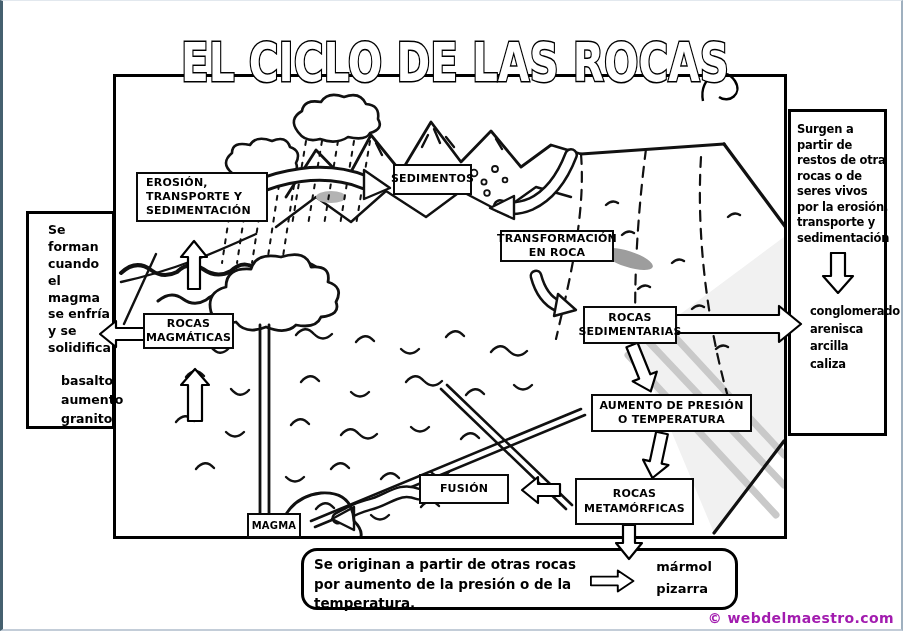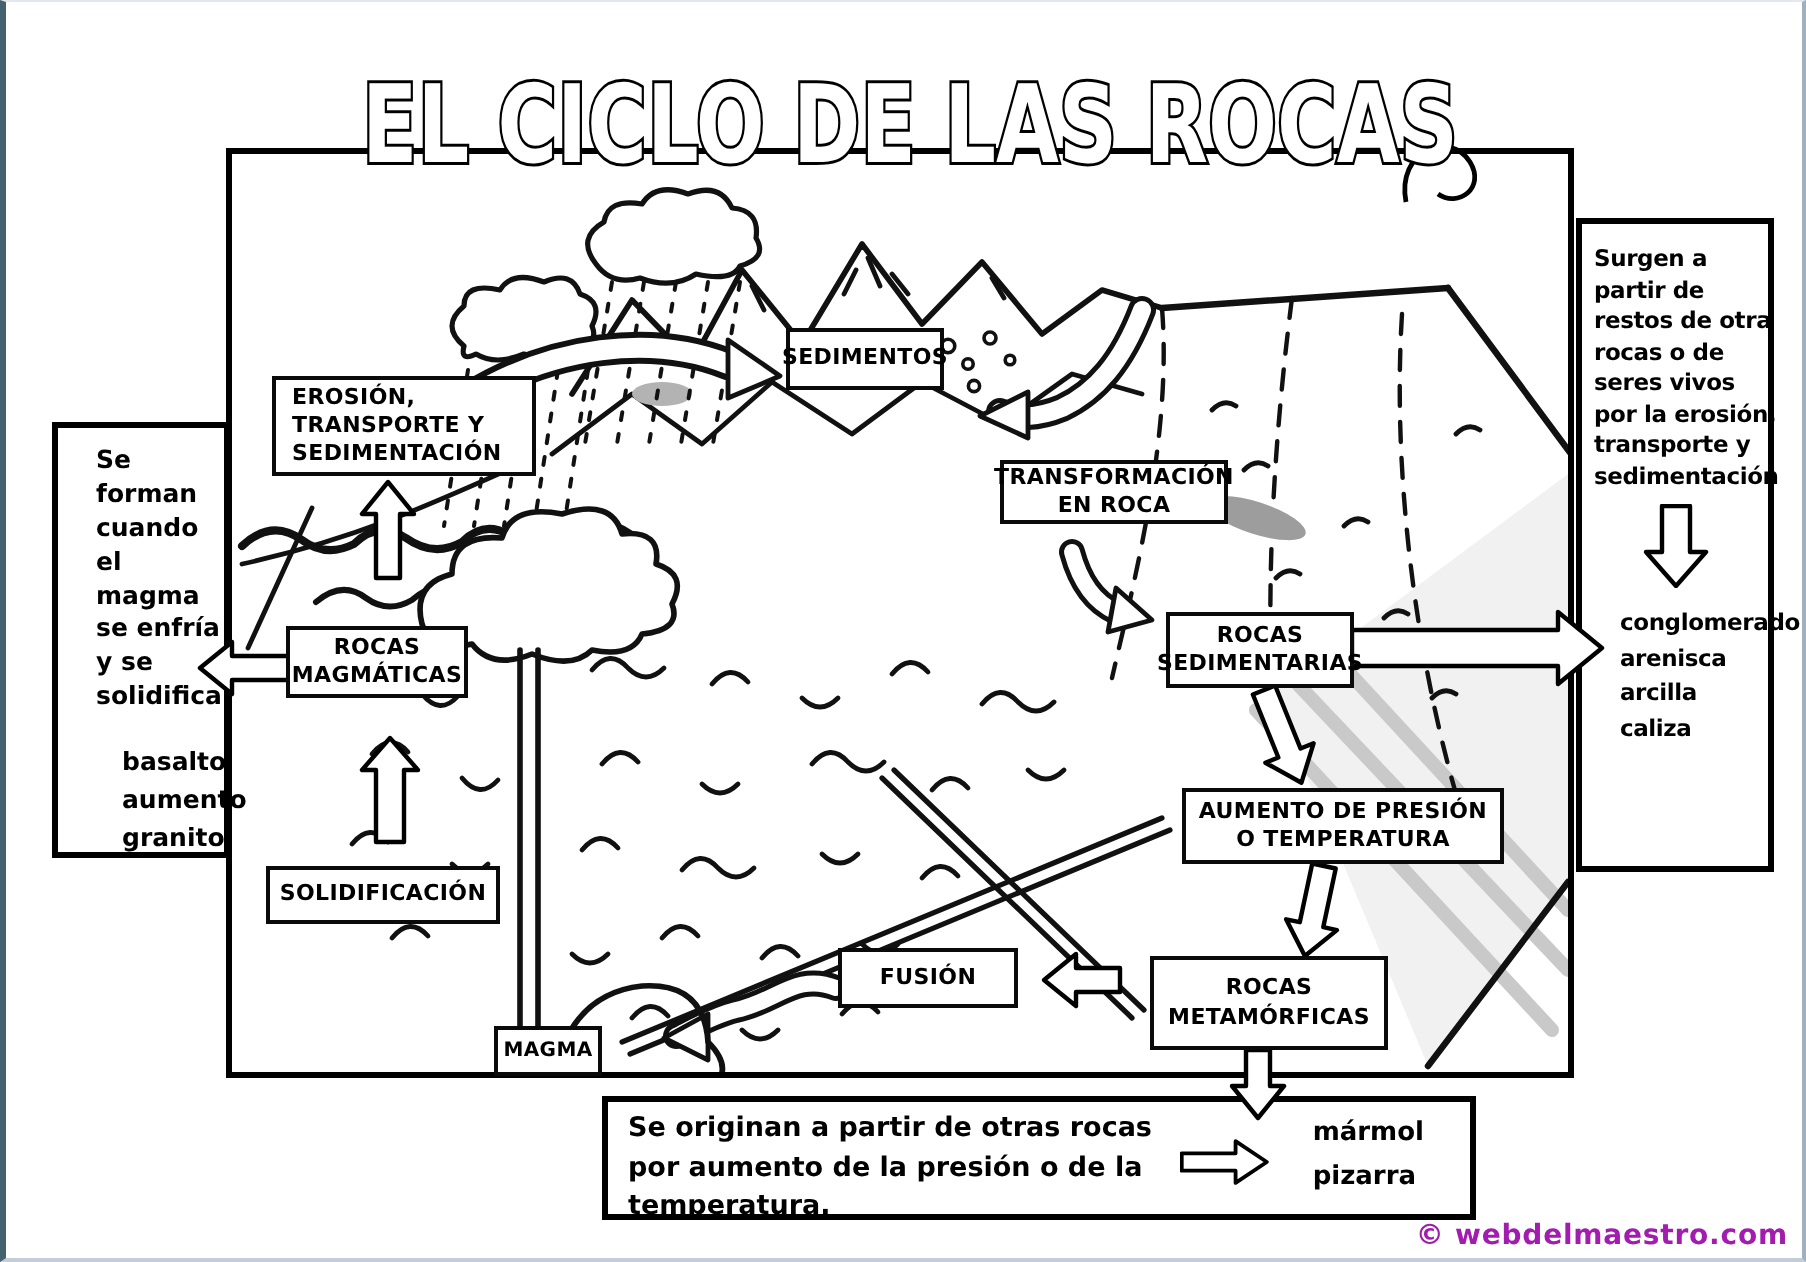--- a/index.html
+++ b/index.html
@@ -16,21 +16,21 @@
   }
   .scene{position:absolute;left:0;top:0;}
   .overlay{position:absolute;left:0;top:0;z-index:6;pointer-events:none;}
   .lbox{
     position:absolute;background:#fff;border:2px solid #0a0a0a;z-index:7;
     display:flex;align-items:center;justify-content:center;text-align:center;
     font-weight:bold;font-size:11px;line-height:1.3;letter-spacing:.2px;box-sizing:border-box;
     padding:2px 4px;
   }
   .lbox.left-align{justify-content:flex-start;text-align:left;padding-left:8px;}
-  #box-erosion{left:133px;top:187px;width:132px;height:50px;}
+  #box-erosion{left:133px;top:171px;width:132px;height:50px;}
   #box-sedimentos{left:390px;top:163px;width:79px;height:31px;}
   #box-transformacion{left:497px;top:229px;width:114px;height:32px;}
   #box-magmaticas{left:140px;top:312px;width:91px;height:36px;}
   #box-sedimentarias{left:580px;top:305px;width:94px;height:38px;}
   #box-aumento{left:588px;top:393px;width:161px;height:38px;}
   #box-solidificacion{left:130px;top:432px;width:117px;height:29px;}
   #box-fusion{left:416px;top:473px;width:90px;height:30px;}
   #box-metamorficas{left:572px;top:477px;width:119px;height:47px;}
   #box-magma{left:244px;top:512px;width:54px;height:25px;font-size:10px;}
   .panel{
@@ -38,21 +38,21 @@
     font-weight:bold;display:flex;flex-direction:column;align-items:center;
   }
   #panel-left{left:23px;top:210px;width:89px;height:218px;padding:8px 19px;font-size:12.5px;line-height:1.35;}
   #panel-right{left:785px;top:108px;width:99px;height:327px;padding:10px 6px;font-size:11.5px;line-height:1.35;letter-spacing:-.2px;}
   .panel .desc{align-self:flex-start;}
   .panel .examples{align-self:flex-start;margin-top:6px;}
   .panel .examples div{margin:2px 13px;}
   .panel svg{margin:6px 0 2px 0;}
   #panel-bottom{
     left:298px;top:547px;width:437px;height:62px;z-index:4;
-    flex-direction:row;justify-content:flex-start;align-items:center;padding:4px 10px;
+    flex-direction:row;justify-content:flex-start;align-items:center;padding:4px 10px;border-radius:16px;
   }
   #panel-bottom .desc{font-size:13.5px;line-height:1.45;width:318px;}
   #panel-bottom .examples{margin:0 0 0 8px;font-size:13px;line-height:1.5;}
   .copyright{
     position:absolute;right:7px;bottom:3px;z-index:9;
     color:#a21caf;font-weight:bold;font-size:14px;letter-spacing:.4px;
   }
 </style>
 </head>
 <body>
@@ -210,21 +210,20 @@
       <path d="M700,100 C695,74 722,64 732,80 C740,93 726,103 716,96" fill="none" stroke-width="2.4"></path>
     </g>
   </svg>
 
   <div class="lbox left-align" id="box-erosion">EROSIÓN, TRANSPORTE Y SEDIMENTACIÓN</div>
   <div class="lbox" id="box-sedimentos">SEDIMENTOS</div>
   <div class="lbox" id="box-transformacion">TRANSFORMACIÓN EN ROCA</div>
   <div class="lbox" id="box-sedimentarias">ROCAS SEDIMENTARIAS</div>
   <div class="lbox" id="box-magmaticas">ROCAS MAGMÁTICAS</div>
   <div class="lbox" id="box-aumento">AUMENTO DE PRESIÓN O TEMPERATURA</div>
-  <div class="lbox" id="box-solidificacion">SOLIDIFICACIÓN</div>
   <div class="lbox" id="box-fusion">FUSIÓN</div>
   <div class="lbox" id="box-metamorficas">ROCAS METAMÓRFICAS</div>
   <div class="lbox" id="box-magma">MAGMA</div>
 
   <div class="panel" id="panel-left">
     <div class="desc">Se forman cuando el magma se enfría y se solidifica.</div>
     <svg width="36" height="42" viewBox="0 0 36 42">
       <polygon points="11,1 11,24 3,24 18,41 33,24 25,24 25,1" fill="#fff" stroke="#000" stroke-width="2.2" stroke-linejoin="round"></polygon>
     </svg>
     <div class="examples">

